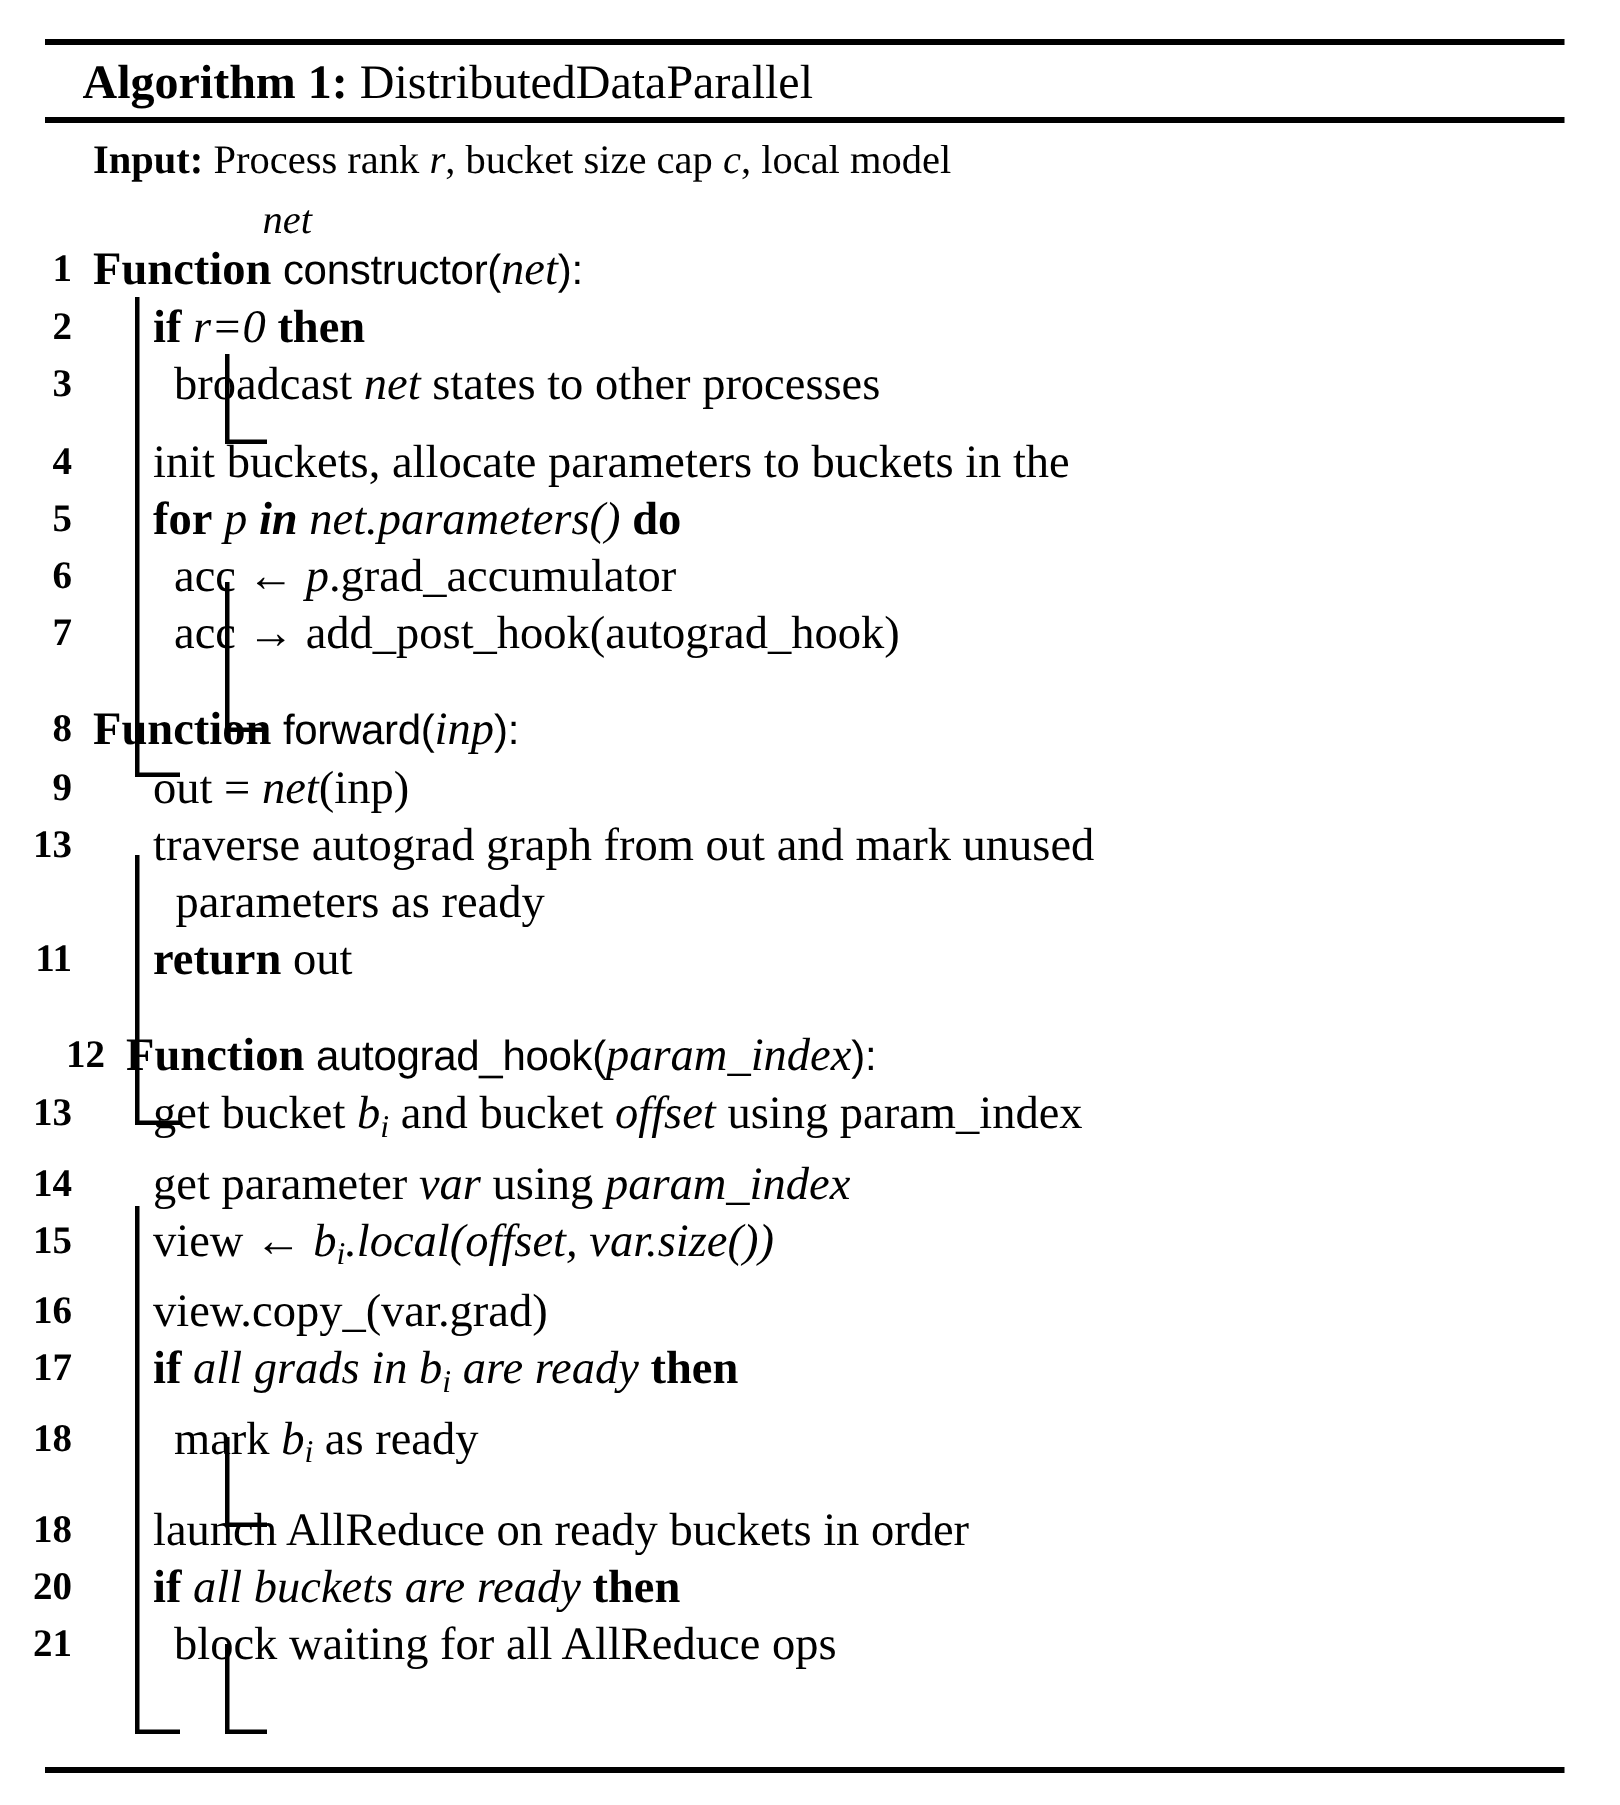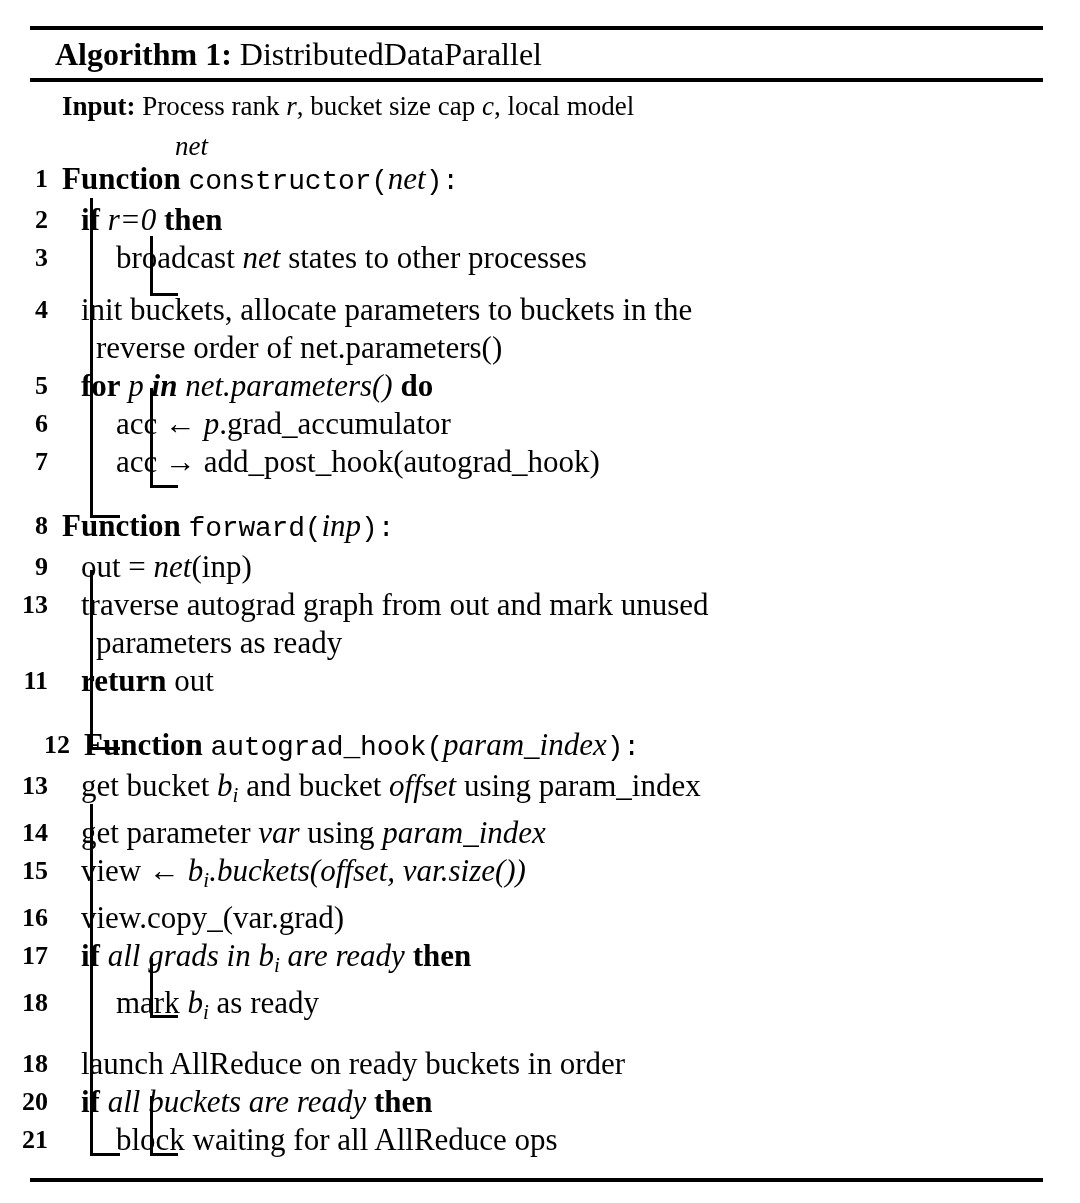--- a/index.html
+++ b/index.html
@@ -86,31 +86,31 @@
     line-height: 38px;
     font-family: "Liberation Serif", "DejaVu Serif", serif;
   }
 
   .content {
     display: block;
     padding-right: 30px;
   }
   
   .d0 .content { margin-left: 62px; }
-  .d1 .content { margin-left: 81px; }
+  .d1 .content { margin-left: 102px; }
   .d2 .content { margin-left: 116px; }
 
   
   .cont { display: block; text-indent: 0; padding-left: 15px; }
 
   
   .kw   { font-weight: bold; }
   .it   { font-style: italic; }
   .mono {
-    font-family: Liberation Mono, monospace;
+    font-family: Liberation Sans, sans-serif;
     font-size: 28px;
     letter-spacing: -0.2px;
   }
   .sub  { font-size: 0.68em; vertical-align: -0.28em; font-style: italic; }
 
   
   .vline {
     position: absolute;
     background: #000;
     width: 3px;
@@ -184,21 +184,21 @@
       <span class="content"><span class="kw">if</span> <span class="it">r=0</span> <span class="kw">then</span></span>
     </div>
 
     <div class="row d2">
       <span class="lineno">3</span>
       <span class="content"><span>broadcast </span><span class="it">net</span><span> states to other processes</span></span>
     </div>
 
     <div class="row d1 gap-before">
       <span class="lineno">4</span>
-      <span class="content"><span>init buckets, allocate parameters to buckets in the</span><span class="cont">reverse order of net.parameters()</span></span>
+      <span class="content"><span>init buckets, allocate parameters to buckets in the</span></span>
     </div>
 
     <div class="row d1">
       <span class="lineno">5</span>
       <span class="content"><span class="kw">for</span> <span class="it">p</span> <span class="it kw">in</span> <span class="it">net.parameters()</span> <span class="kw">do</span></span>
     </div>
 
     <div class="row d2">
       <span class="lineno">6</span>
       <span class="content"><span>acc </span><span>←</span><span> </span><span class="it">p</span><span>.grad_accumulator</span></span>
@@ -239,21 +239,21 @@
       <span class="content"><span>get bucket </span><span class="it">b</span><span class="sub">i</span><span> and bucket </span><span class="it">offset</span><span> using param_index</span></span>
     </div>
 
     <div class="row d1">
       <span class="lineno">14</span>
       <span class="content"><span>get parameter </span><span class="it">var</span><span> using </span><span class="it">param_index</span></span>
     </div>
 
     <div class="row d1">
       <span class="lineno">15</span>
-      <span class="content"><span>view </span><span>←</span><span> </span><span class="it">b</span><span class="sub">i</span><span class="it">.buckets(</span><span class="it">offset</span><span class="it">, </span><span class="it">var.size</span><span class="it">())</span></span>
+      <span class="content"><span>view </span><span>←</span><span> </span><span class="it">b</span><span class="sub">i</span><span class="it">.local(</span><span class="it">offset</span><span class="it">, </span><span class="it">var.size</span><span class="it">())</span></span>
     </div>
 
     <div class="row d1">
       <span class="lineno">16</span>
       <span class="content"><span>view.copy_(var.grad)</span></span>
     </div>
 
     <div class="row d1">
       <span class="lineno">17</span>
       <span class="content"><span class="kw">if</span> <span class="it">all grads in </span><span class="it">b</span><span class="sub">i</span><span class="it"> are ready</span> <span class="kw">then</span></span>

